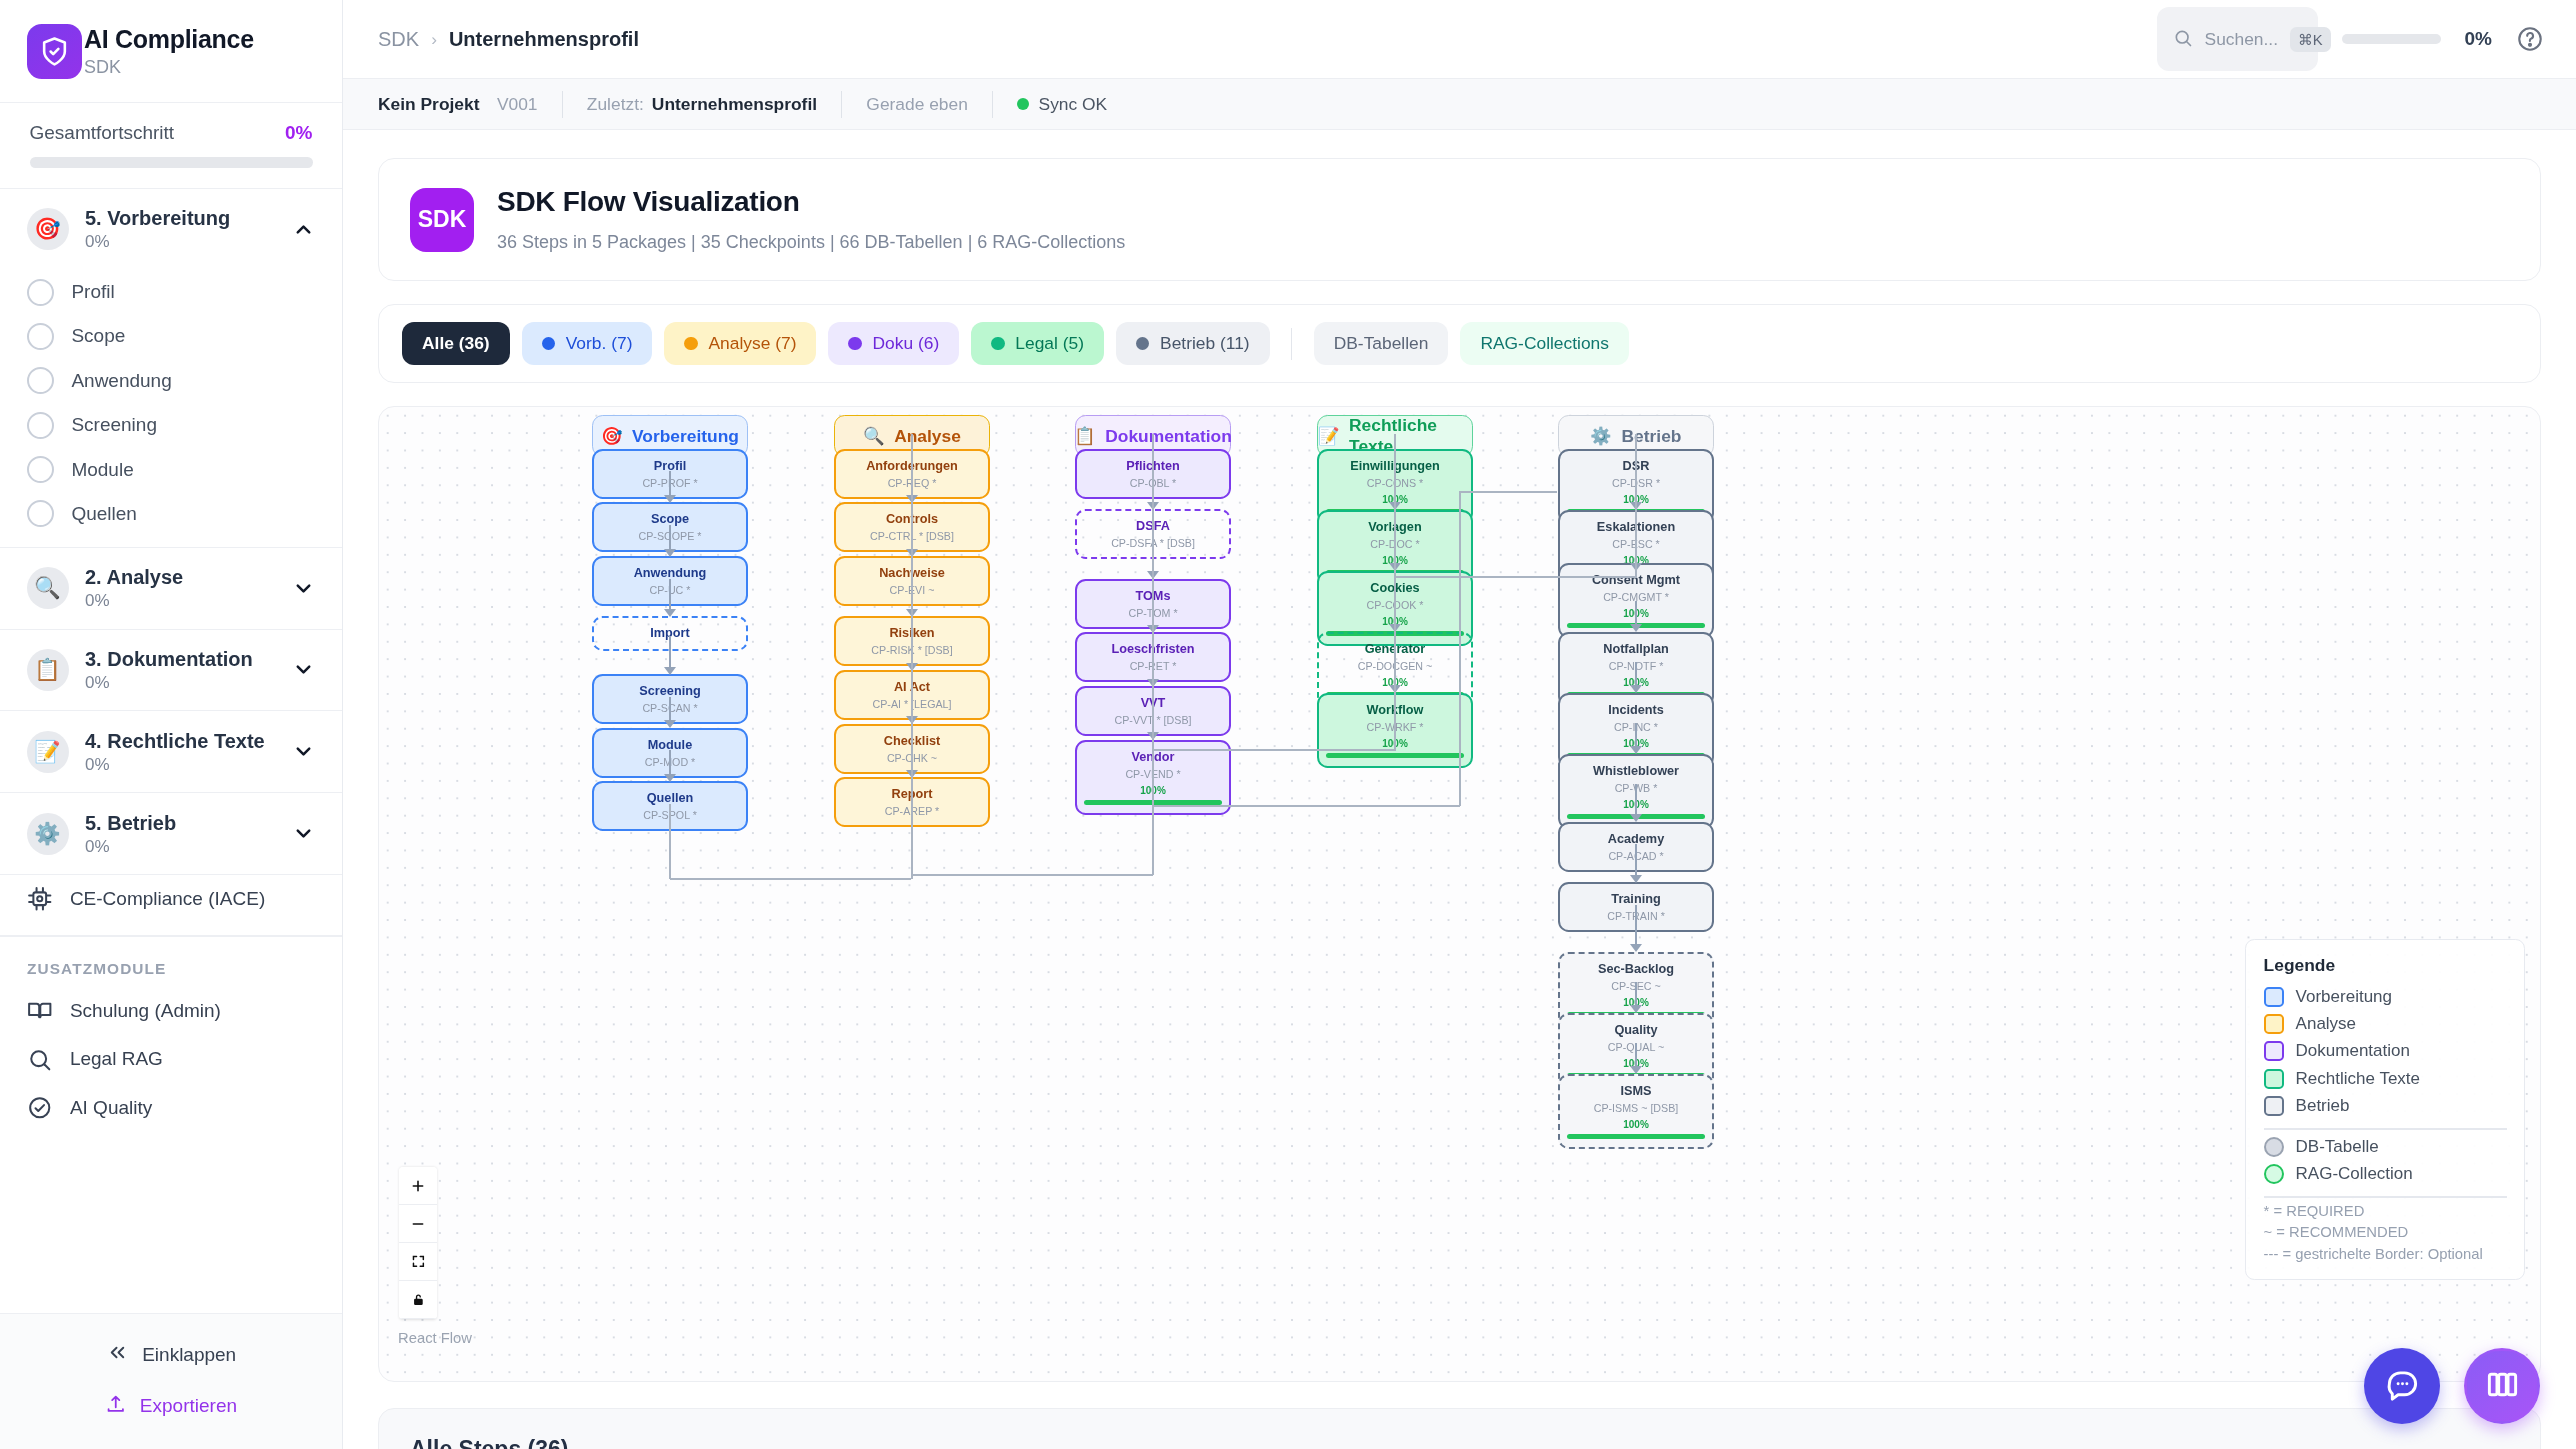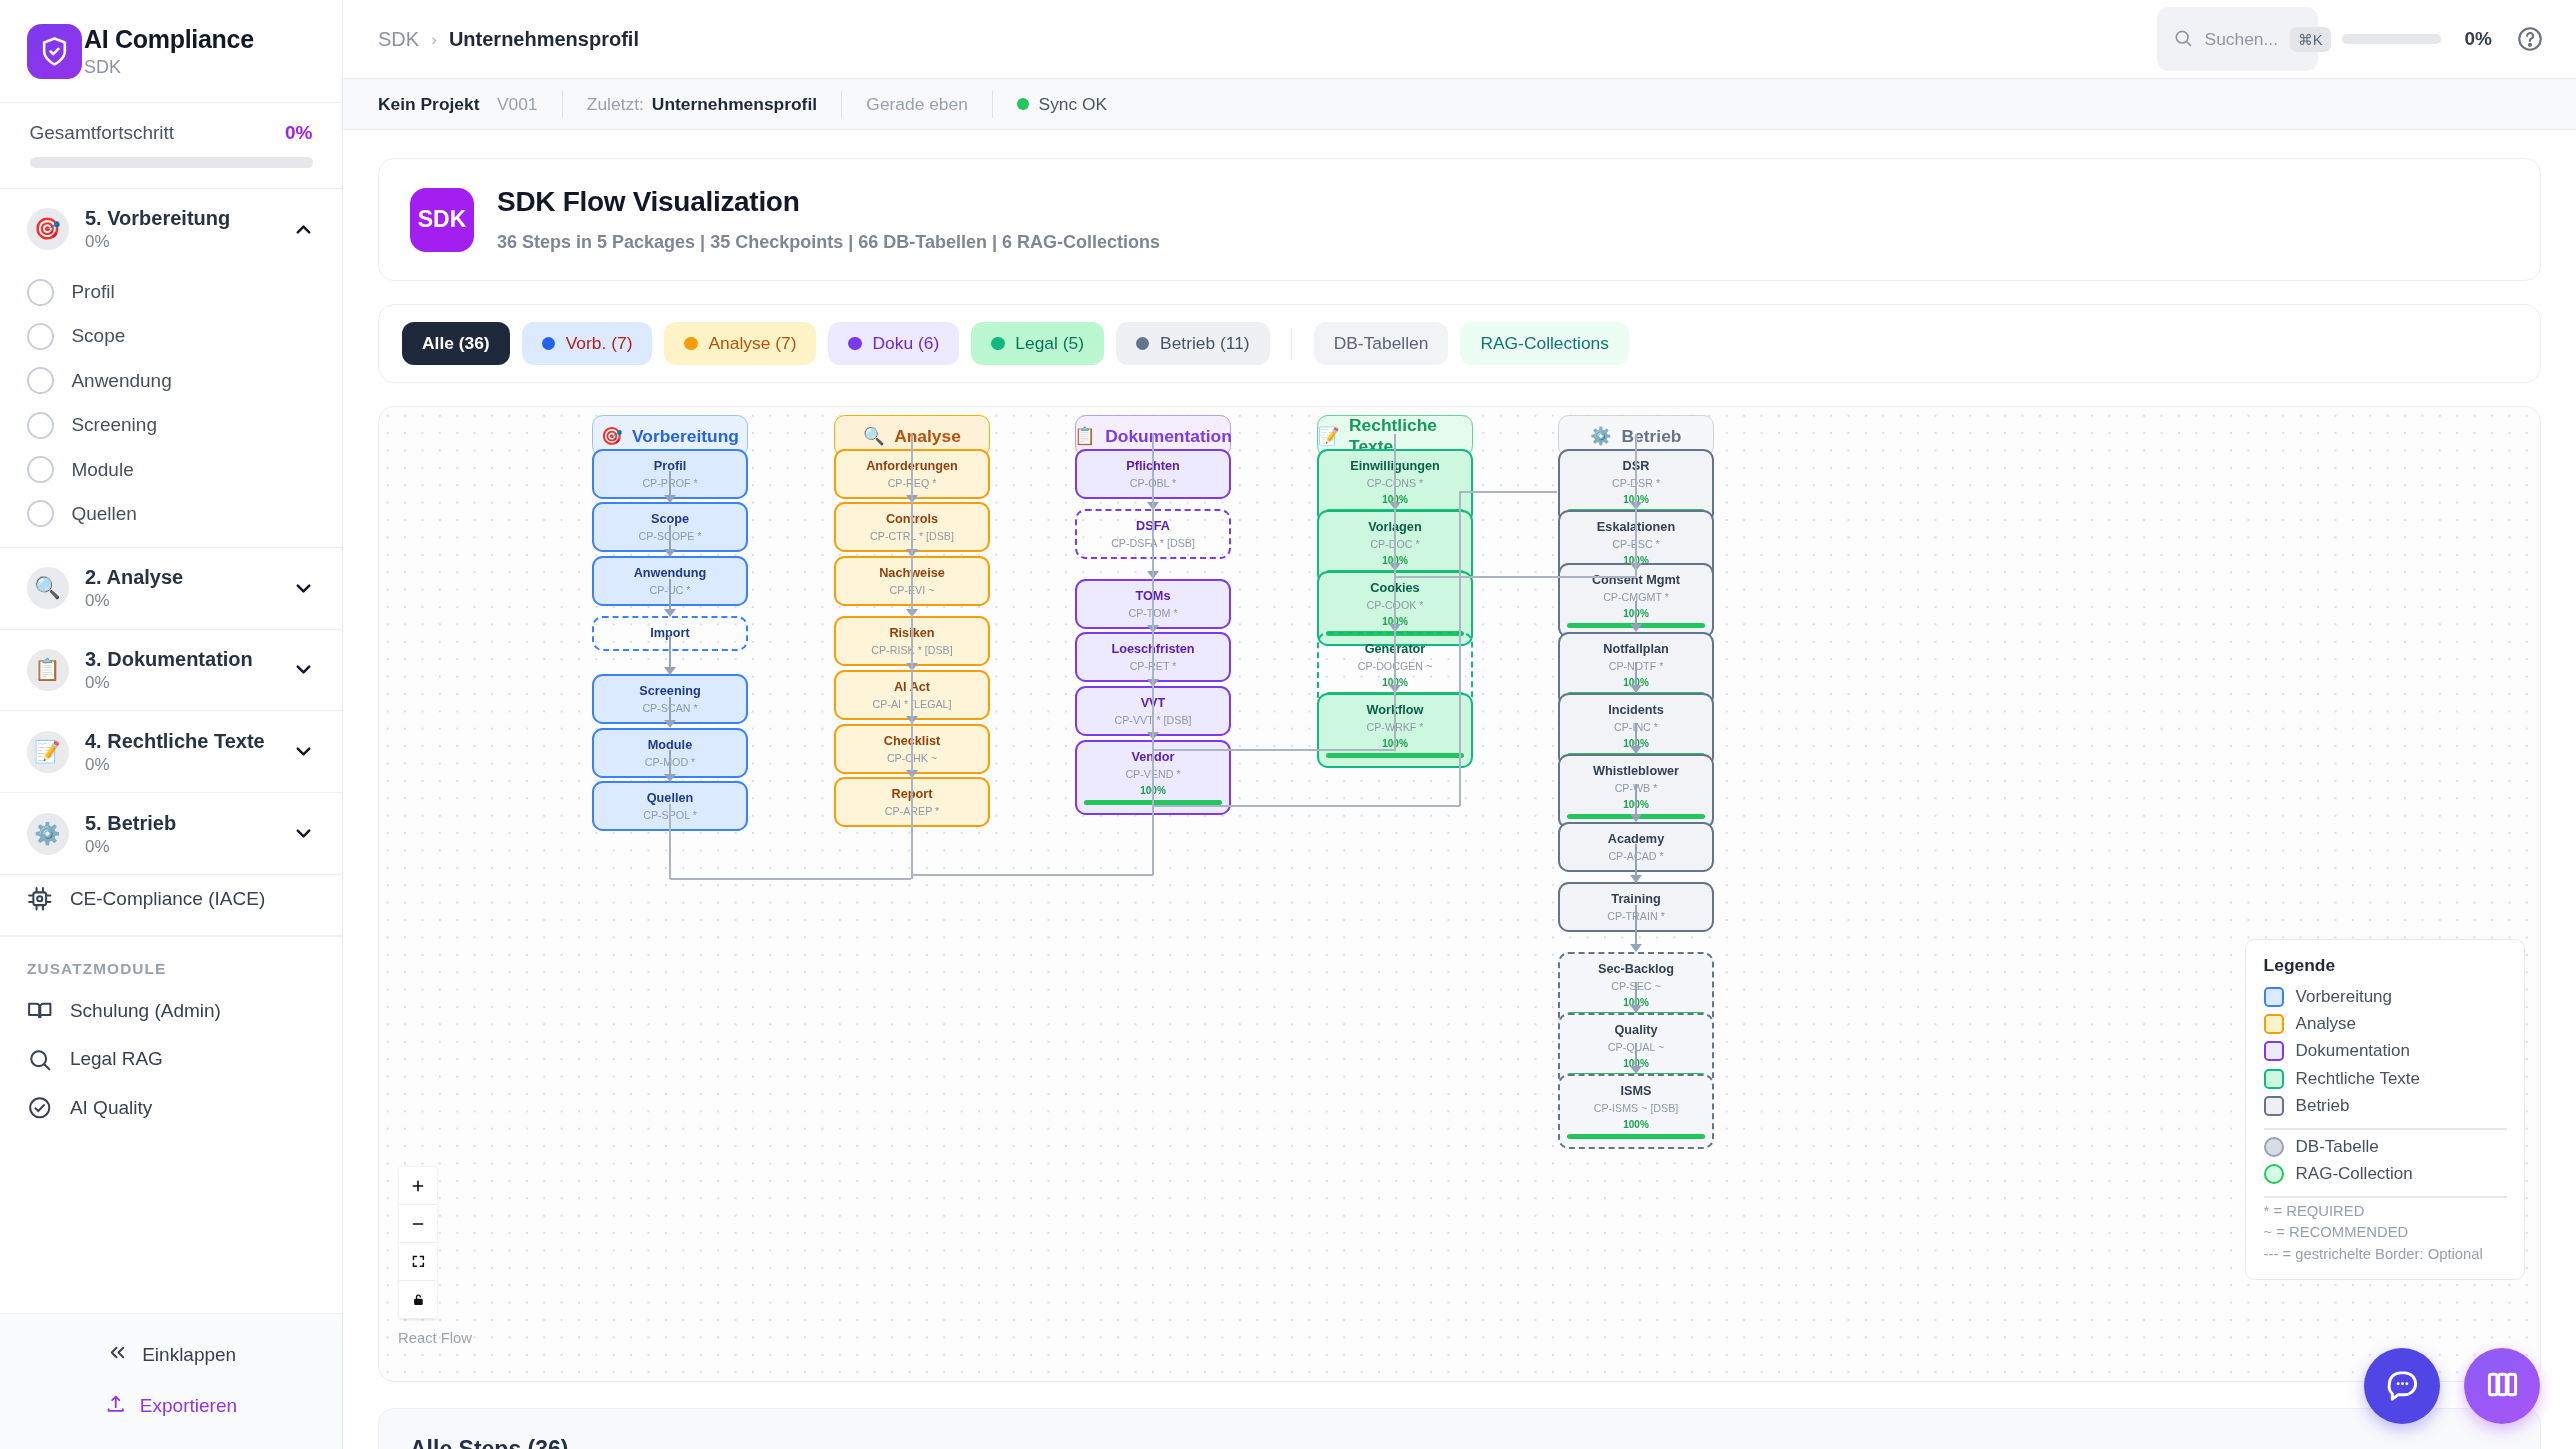--- a/index.html
+++ b/index.html
@@ -131,33 +131,33 @@
     margin-top: 28px; background: #fff; border: 1.3px solid #eceef2;
     border-radius: 16px; padding: 27px 31px;
     display: flex; align-items: center; gap: 23px;
   }
   .sdk-badge {
     width: 64px; height: 64px; border-radius: 16px; flex: 0 0 64px;
     background: #a21ff0; color: #fff; font-size: 23px; font-weight: 700;
     display: flex; align-items: center; justify-content: center;
   }
   .card h1 { font-size: 28px; font-weight: 700; color: #111827; letter-spacing: -0.3px; }
-  .card .sub { font-size: 18px; color: #7d8799; margin-top: 14px; font-weight: bold; }
+  .card .sub { font-size: 18px; color: #7d8799; margin-top: 14px; }
 
   .filterbar {
     margin-top: 23px; background: #fff; border: 1.3px solid #eceef2; border-radius: 16px;
     padding: 17.4px 23px; display: flex; align-items: center; gap: 12px;
   }
   .chip {
     display: flex; align-items: center; gap: 10.7px;
     border-radius: 12px; padding: 10.7px 20px; font-size: 17.4px; cursor: pointer; white-space: nowrap;
   }
   .chip .cdot { width: 13.4px; height: 13.4px; border-radius: 50%; flex: 0 0 13.4px; }
   .chip.active { background: #1e293b; color: #fff; font-weight: 600; }
-  .chip.vorb { background: #dbeafe; color: #b91c1c; }
+  .chip.vorb { background: #dbeafe; color: #1d4ed8; }
   .chip.anal { background: #fef3c7; color: #b45309; }
   .chip.doku { background: #ede9fe; color: #6d28d9; }
   .chip.legal { background: #bbf7d0; color: #047857; }
   .chip.betr { background: #eef0f4; color: #475569; }
   .chip.plain { background: #f1f3f6; color: #5b6577; }
   .chip.rag { background: #ecfdf3; color: #0f766e; }
   .chipsep { width: 1.3px; height: 32px; background: #e3e6ec; margin: 0 9.4px; }
 
   
   .flow {

